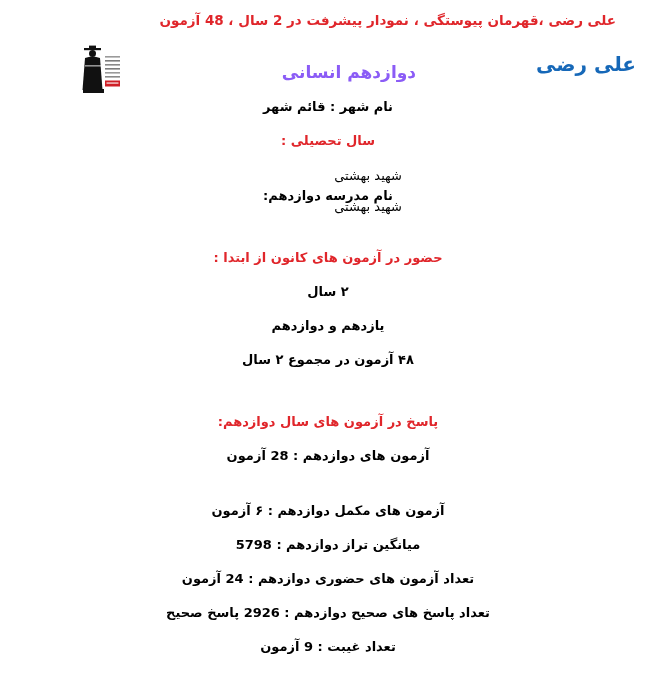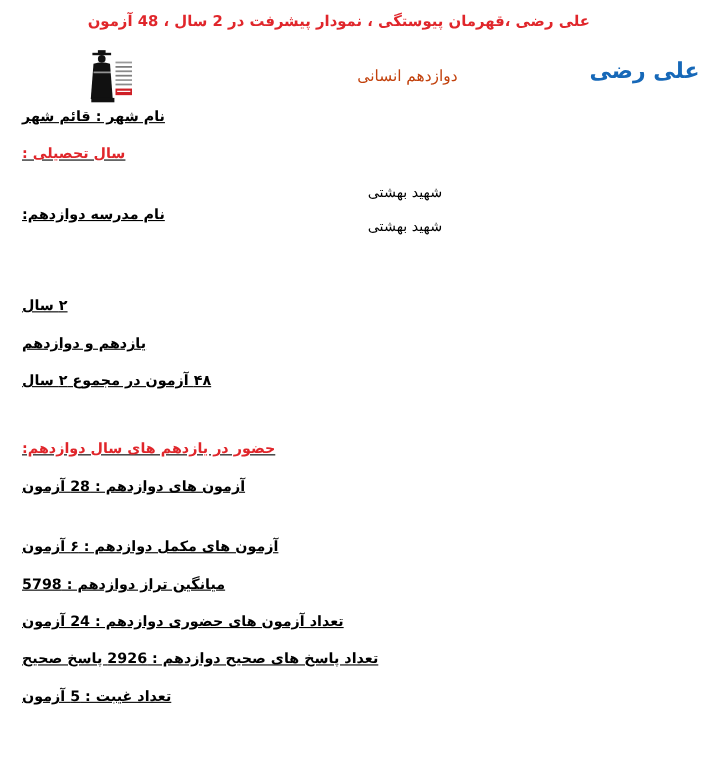--- a/index.html
+++ b/index.html
@@ -24,21 +24,21 @@
     height: 694px;
     background: #ffffff;
   }
 
   
   .doc-title {
     position: absolute;
     top: 12px;
     left: 0;
     width: 616px;
-    text-align: center;
+    text-align: right;
     color: #e0262b;
     font-size: 13.5px;
     font-weight: bold;
     letter-spacing: 0px;
     direction: rtl;
     white-space: nowrap;
   }
 
   
   .logo {
@@ -58,35 +58,34 @@
     right: 20px;
     color: #1668b8;
     font-size: 20px;
     font-weight: bold;
     white-space: nowrap;
   }
   .grade-heading {
     position: absolute;
     top: 62px;
     right: 240px;
-    color: #c2410c;
-    font-size: 14px;
-    font-weight: normal;
+    color: #8b5cf6;
+    font-size: 17px;
+    font-weight: bold;
     white-space: nowrap;
   }
 
   
   .info-col {
     position: absolute;
     top: 100px;
     right: 20px;
     width: 616px;
-    text-align: left;
+    text-align: center;
     direction: rtl;
-    text-decoration: underline;
   }
   .line {
     font-size: 13px;
     font-weight: bold;
     color: #000000;
     line-height: 1;
     margin: 0;
     padding: 0;
     white-space: nowrap;
   }
@@ -159,53 +158,54 @@
     <div class="line red">سال تحصیلی :</div>
     <div class="gap-m"></div>
 
     <div class="gap-m"></div>
 
     <div class="line">نام مدرسه دوازدهم:</div>
 
     <div class="gap-xl"></div>
     <div class="gap-s"></div>
 
+    <div class="line red">حضور در آزمون های کانون از ابتدا :</div>
     <div class="gap-m"></div>
 
     <div class="line">۲ سال</div>
     <div class="gap-m"></div>
 
     <div class="line">یازدهم و دوازدهم</div>
     <div class="gap-m"></div>
 
     <div class="line">۴۸ آزمون در مجموع ۲ سال</div>
 
     <div class="gap-xl"></div>
     <div class="gap-s"></div>
 
-    <div class="line red">حضور در یازدهم های سال دوازدهم:</div>
+    <div class="line red">پاسخ در آزمون های سال دوازدهم:</div>
     <div class="gap-m"></div>
 
     <div class="line">آزمون های دوازدهم : 28 آزمون</div>
     <div class="gap-m"></div>
 
     <div class="gap-m"></div>
 
     <div class="line">آزمون های مکمل دوازدهم : ۶ آزمون</div>
     <div class="gap-m"></div>
 
     <div class="line">میانگین تراز دوازدهم : 5798</div>
     <div class="gap-m"></div>
 
     <div class="line">تعداد آزمون های حضوری دوازدهم : 24 آزمون</div>
     <div class="gap-m"></div>
 
     <div class="line">تعداد پاسخ های صحیح دوازدهم : 2926 پاسخ صحیح</div>
     <div class="gap-m"></div>
 
-    <div class="line">تعداد غیبت : 5 آزمون</div>
+    <div class="line">تعداد غیبت : 9 آزمون</div>
 
   </div>
 
   <div class="school-val s1">شهید بهشتی</div>
   <div class="school-val s2">شهید بهشتی</div>
 
 </div>
 
 </body></html>

